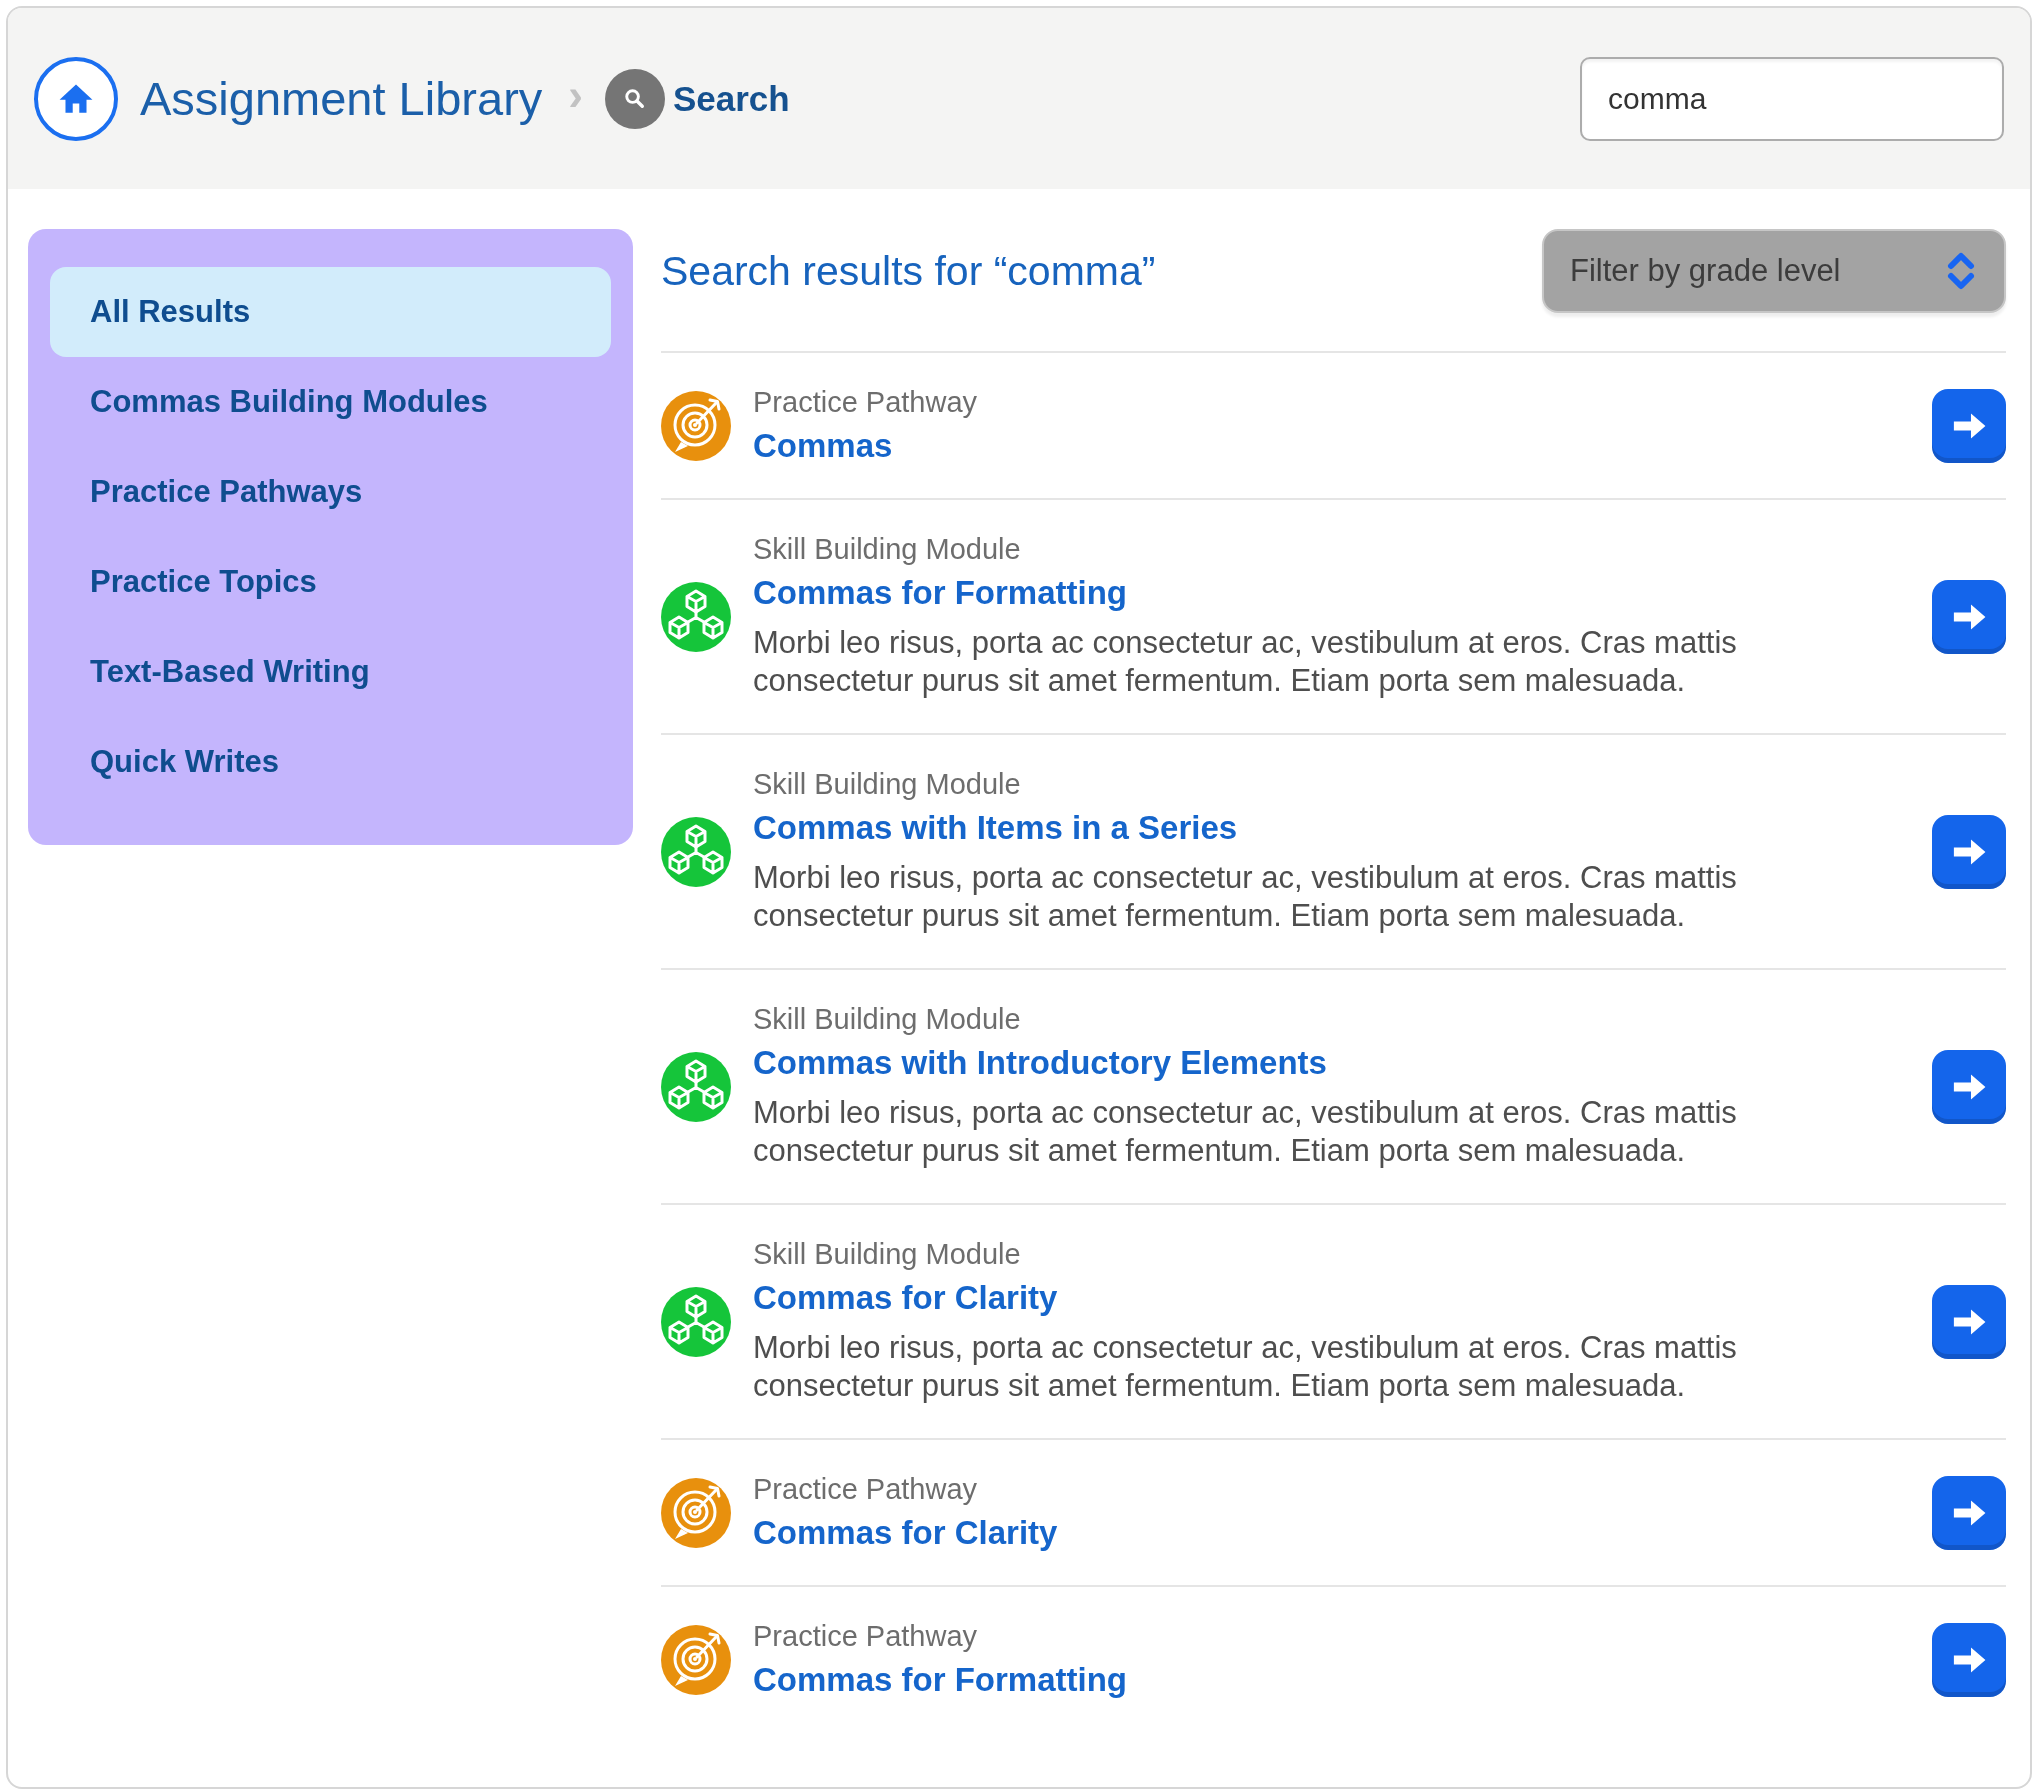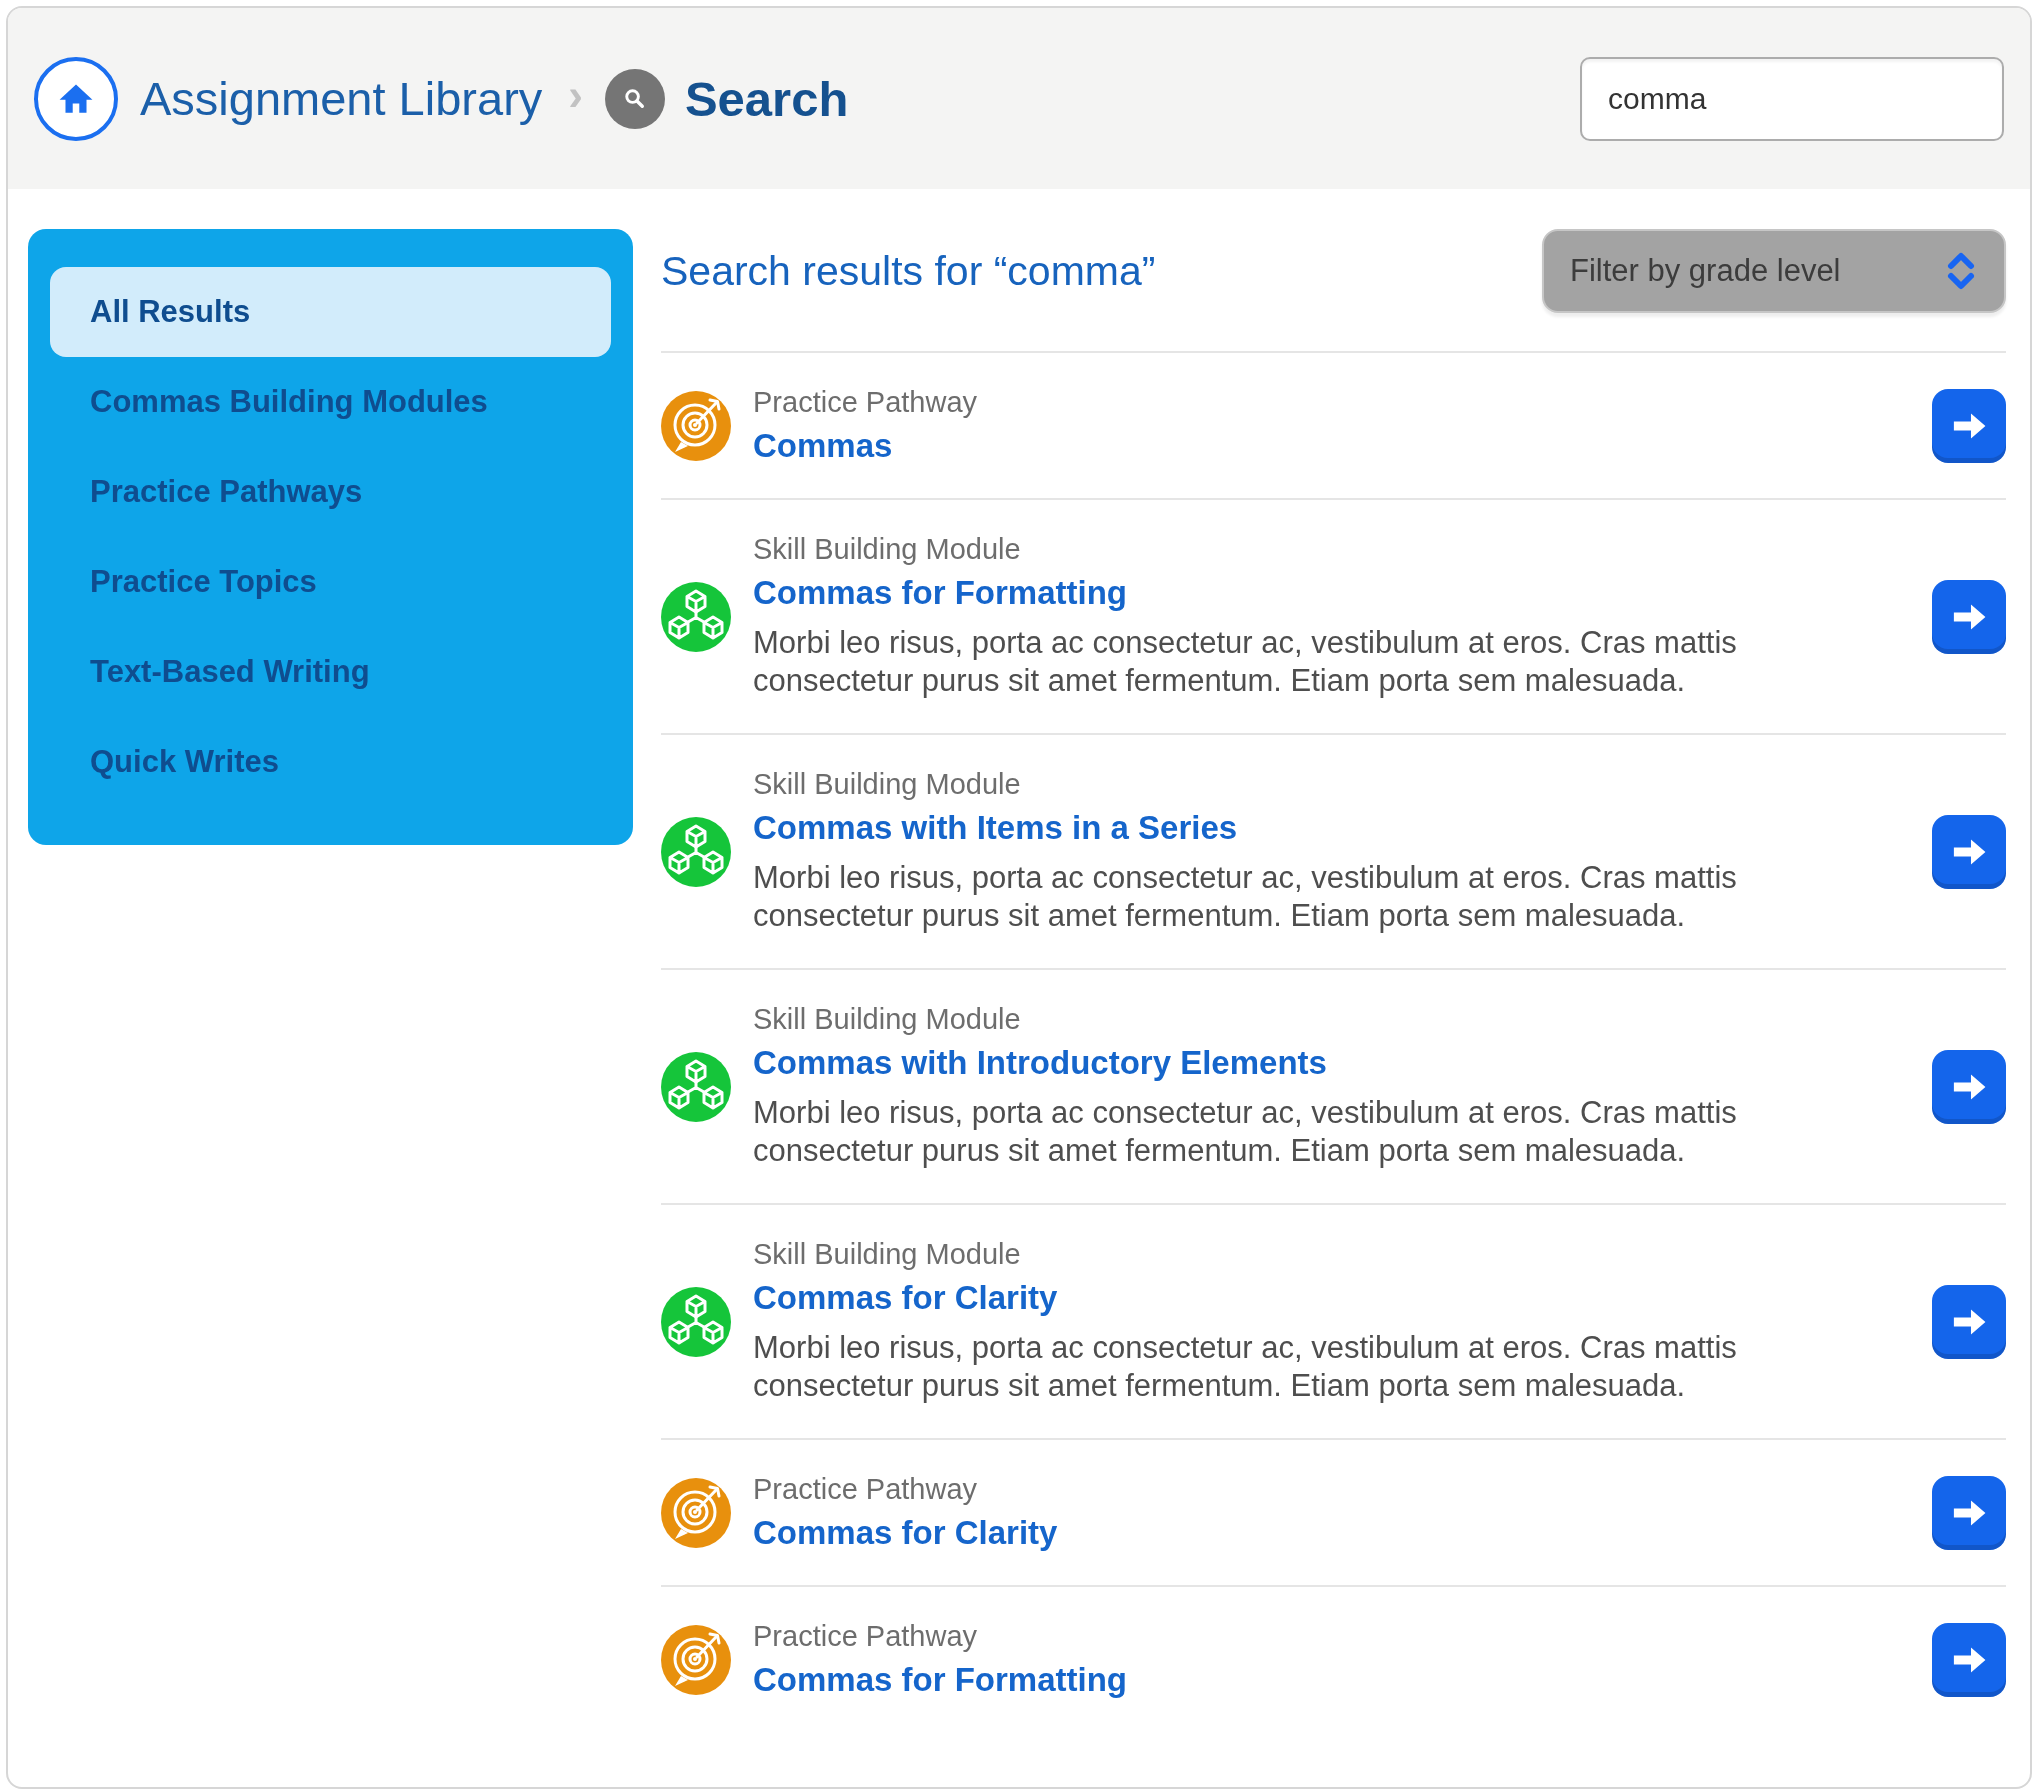--- a/index.html
+++ b/index.html
@@ -53,22 +53,22 @@
     transform: translateY(-4px);
   }
   .search-badge {
     width: 60px; height: 60px;
     border-radius: 50%;
     background: #757575;
     display: flex; align-items: center; justify-content: center;
     flex: 0 0 auto;
   }
   .page-title {
-    margin-left: 20px;
-    font-size: 49px;
+    margin-left: 8px;
+    font-size: 35px;
     font-weight: bold;
     color: #15518f;
     white-space: nowrap;
   }
   .search-input {
     margin-left: auto;
     width: 424px;
     height: 84px;
     border: 2px solid #acacac;
     border-radius: 10px;
@@ -83,21 +83,21 @@
   
   .body-wrap {
     flex: 1;
     display: flex;
     align-items: flex-start;
     padding: 40px 24px 0 20px;
     overflow: hidden;
   }
   .sidebar {
     flex: 0 0 605px;
-    background: #0ea5e9;
+    background: #c4b5fd;
     border-radius: 18px;
     padding: 38px 22px;
   }
   .side-item {
     height: 90px;
     display: flex;
     align-items: center;
     padding: 0 40px;
     border-radius: 16px;
     font-size: 31px;

